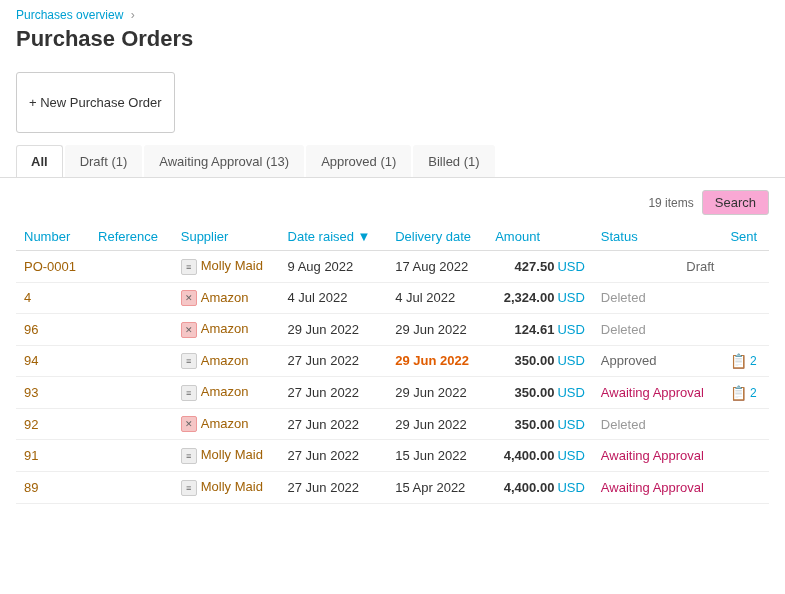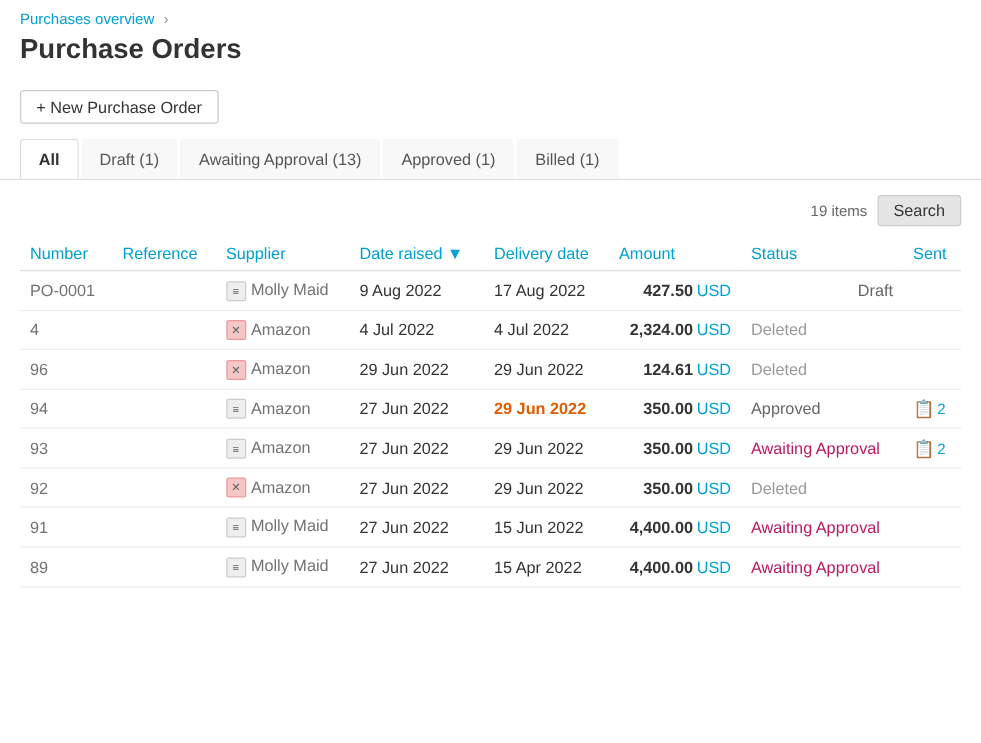--- a/index.html
+++ b/index.html
@@ -7,21 +7,21 @@
 
     .breadcrumb { font-size: 12px; color: #00a0d2; padding: 8px 16px 2px; }
     .breadcrumb span { color: #999; margin: 0 4px; }
     .page-title { font-size: 22px; font-weight: bold; color: #333; padding: 2px 16px 12px; }
 
     .toolbar { padding: 8px 16px 12px; }
     .new-btn {
       background: #fff;
       border: 1px solid #ccc;
       color: #333;
-      padding: 5px 12px;
+      padding: 22px 12px;
       font-size: 13px;
       cursor: pointer;
       border-radius: 3px;
     }
 
     .tabs { display: flex; border-bottom: 1px solid #ddd; padding: 0 16px; }
     .tab {
       padding: 8px 14px;
       font-size: 13px;
       cursor: pointer;
@@ -43,21 +43,21 @@
 
     .table-header-row {
       display: flex;
       justify-content: flex-end;
       align-items: center;
       margin-bottom: 8px;
       gap: 8px;
     }
     .items-count { font-size: 12px; color: #666; }
     .search-btn {
-      background: #e5e5e5;
+      background: #f9a8d4;
       border: 1px solid #ccc;
       color: #333;
       padding: 4px 12px;
       font-size: 13px;
       cursor: pointer;
       border-radius: 3px;
     }
 
     .data-table { width: 100%; border-collapse: collapse; font-size: 13px; }
     .data-table th {
@@ -67,21 +67,21 @@
       padding: 6px 8px;
       border-bottom: 1px solid #ddd;
       white-space: nowrap;
     }
     .data-table td {
       padding: 7px 8px;
       border-bottom: 1px solid #eee;
       vertical-align: middle;
     }
 
-    .supplier-link { color: #737373; text-decoration: none; cursor: pointer; }
+    .supplier-link { color: #a16207; text-decoration: none; cursor: pointer; }
 
     .amount-cell { text-align: right; white-space: nowrap; }
     .amount-val { font-weight: bold; }
     .currency { color: #00a0d2; margin-left: 3px; }
 
     .status-draft { color: #666; text-align: right; }
     .status-deleted { color: #999; }
     .status-billed { color: #666; }
     .status-approved { color: #666; }
     .status-awaiting { color: #be185d; }

